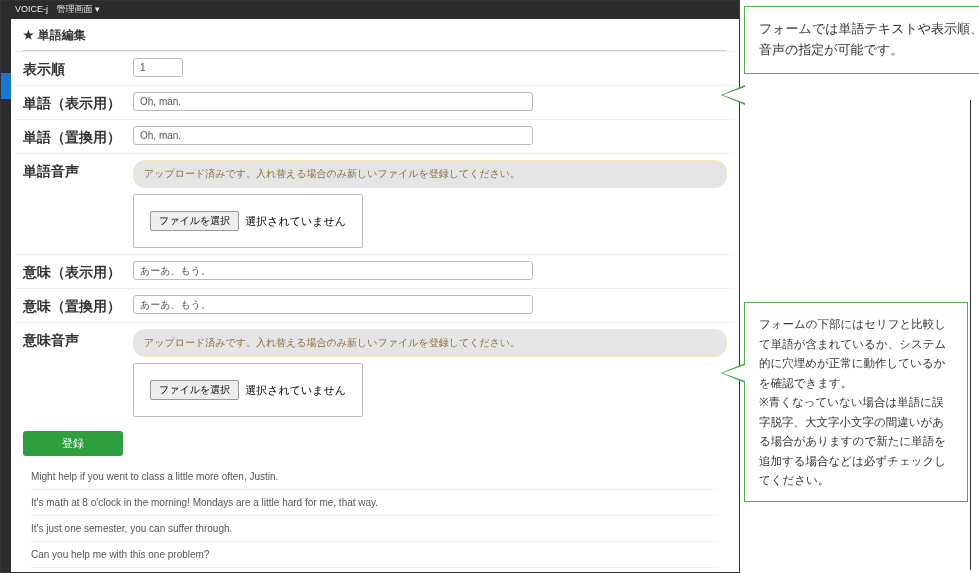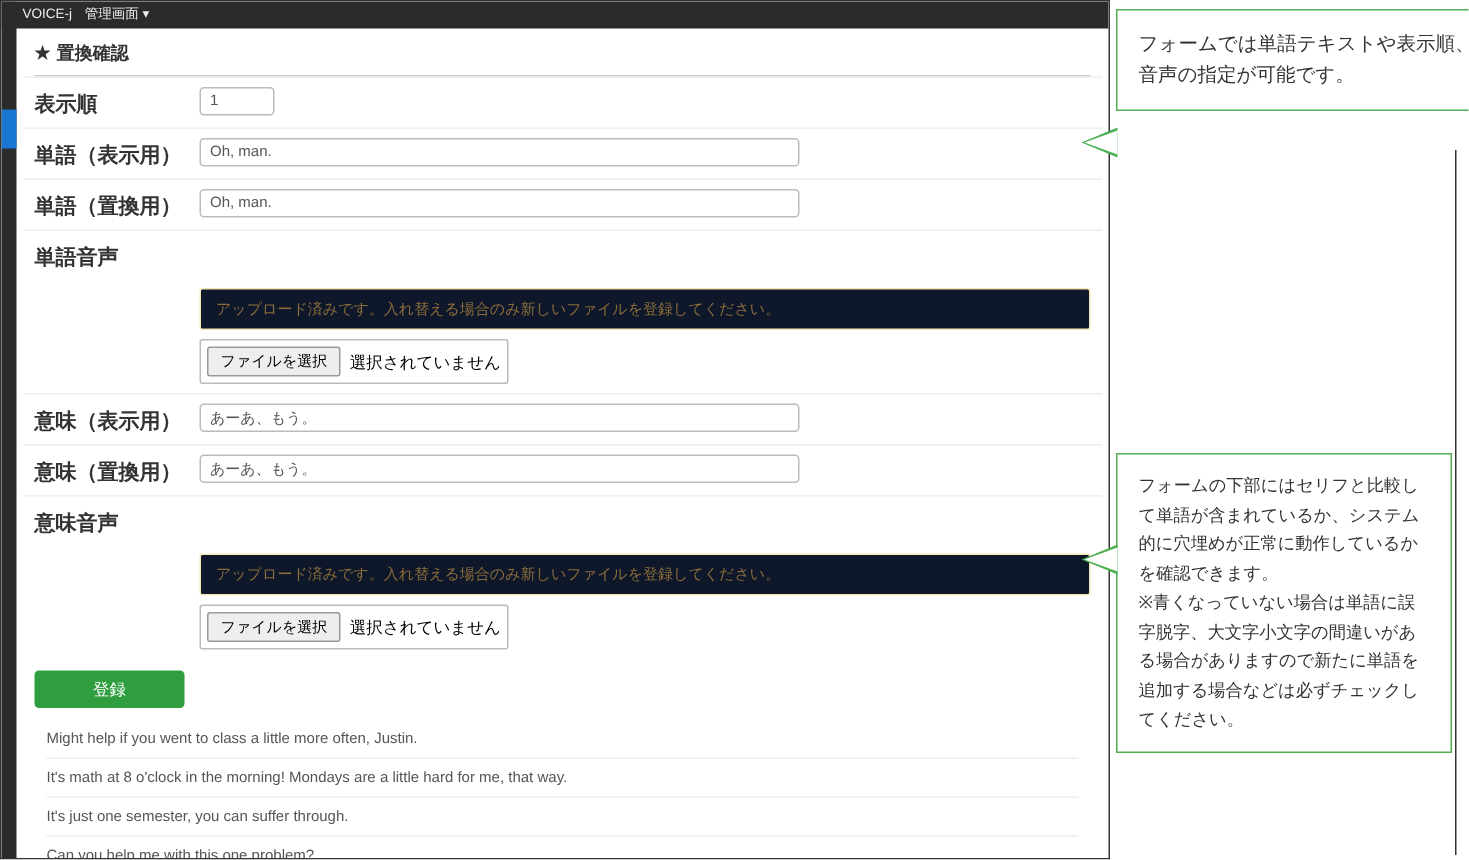--- a/index.html
+++ b/index.html
@@ -70,37 +70,36 @@
     background: #fff;
     color: #555;
   }
   input.ti-short { width: 50px; }
   input.ti-wide { width: 400px; }
   .blue-accent {
     position: absolute; left: 0; width: 10px; height: 26px; background: #1976d2;
     top: 72px;
   }
   .alert {
-    background: #0f172a;
+    background: #e5e5e5;
     border: 1px solid #f3e7b9;
     color: #8a6d3b;
     padding: 6px 10px;
     font-size: 10px;
-    border-radius: 2px;
+    border-radius: 12px;
     margin-bottom: 6px;
-    margin-top: 32px;
   }
   .file-btn {
     font-size: 10px;
     padding: 2px 8px;
     background: #eee;
     border: 1px solid #999;
     border-radius: 2px;
   }
-  .file-wrap { border: 1px solid #bbb; padding: 4px; border-radius: 2px; display: inline-flex; align-items: center; gap: 6px; justify-content: flex-end; }
+  .file-wrap { border: 1px solid #bbb; padding: 16px; border-radius: 2px; display: inline-flex; align-items: center; gap: 6px; justify-content: flex-end; }
   .btn-submit {
     display: block;
     width: 100px;
     margin: 8px 8px;
     padding: 5px 0;
     text-align: center;
     background: #2e9e3f;
     color: #fff;
     border-radius: 3px;
     font-size: 11px;
@@ -181,21 +180,21 @@
   <div class="sidebar"></div>
   <div class="blue-accent"></div>
 
   <div class="topbar">
     <span>VOICE-j</span>
     <span>管理画面 ▾</span>
   </div>
 
   <div class="content">
     <div class="page-title">
-      <span class="star">★</span><span>置換確認</span>
+      <span class="star">★</span><span>単語編集</span>
     </div>
     <div class="divider"></div>
 
     <div class="form-row">
       <div class="form-label">表示順</div>
       <div class="form-control"><input class="text-input ti-short" value="1" style=""></div>
     </div>
 
     <div class="form-row">
       <div class="form-label nowrap">単語（表示用）</div>

